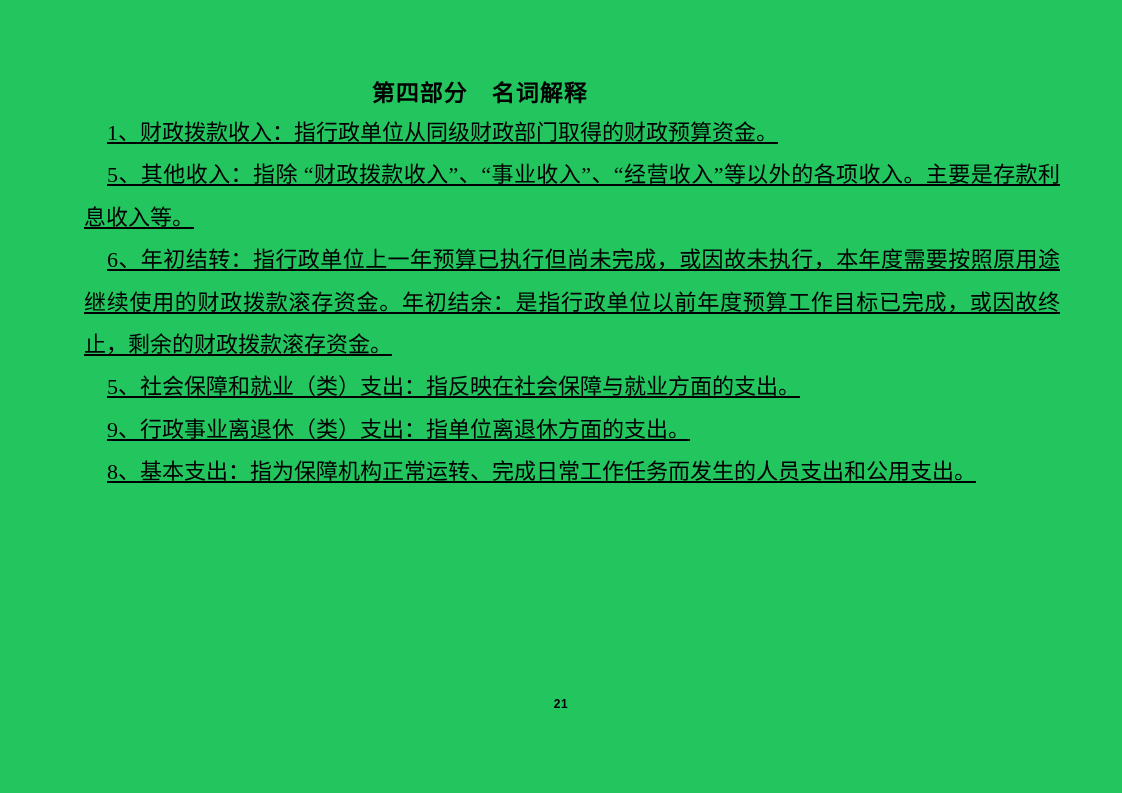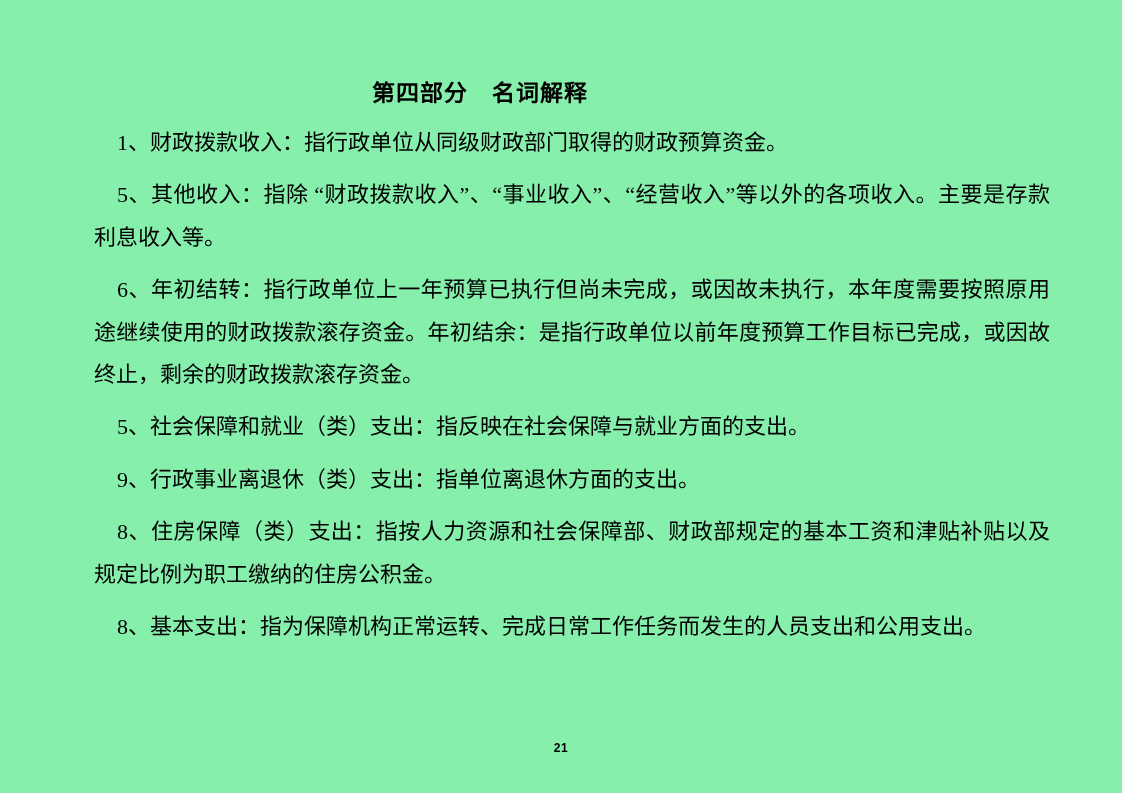--- a/index.html
+++ b/index.html
@@ -4,21 +4,21 @@
 <style>
   html, body {
     margin: 0;
     padding: 0;
     background: #ffffff;
   }
   .page {
     position: relative;
     width: 1122px;
     height: 793px;
-    background: #86efac;
+    background: #22c55e;
     color: #000000;
     font-family: "Liberation Serif", "DejaVu Serif", serif;
     overflow: hidden;
   }
   .doc-title {
     position: absolute;
     left: 372px;
     top: 79px;
     margin: 0;
     font-size: 23px;
@@ -31,49 +31,48 @@
     position: absolute;
     left: 84px;
     top: 112px;
     width: 976px;
     font-size: 22px;
     line-height: 42.4px;
     text-align: justify;
     text-justify: inter-ideograph;
   }
   .content p {
-    margin: 10px;
+    margin: 0;
     padding: 0;
     text-indent: 23px;
+    text-decoration: underline;
   }
   .page-number {
     position: absolute;
     left: 0;
     top: 697px;
     width: 100%;
     text-align: center;
     font-family: "Liberation Sans", "DejaVu Sans", sans-serif;
     font-size: 12px;
     font-weight: 700;
     letter-spacing: 0.5px;
-    margin-top: 44px;
   }
 </style>
 </head>
 <body>
 
 <div class="page">
 
   <h1 class="doc-title">第四部分　名词解释</h1>
 
   <div class="content">
     <p>1、财政拨款收入：指行政单位从同级财政部门取得的财政预算资金。</p>
     <p>5、其他收入：指除 “财政拨款收入”、“事业收入”、“经营收入”等以外的各项收入。主要是存款利息收入等。</p>
     <p>6、年初结转：指行政单位上一年预算已执行但尚未完成，或因故未执行，本年度需要按照原用途继续使用的财政拨款滚存资金。年初结余：是指行政单位以前年度预算工作目标已完成，或因故终止，剩余的财政拨款滚存资金。</p>
     <p>5、社会保障和就业（类）支出：指反映在社会保障与就业方面的支出。</p>
     <p>9、行政事业离退休（类）支出：指单位离退休方面的支出。</p>
-    <p>8、住房保障（类）支出：指按人力资源和社会保障部、财政部规定的基本工资和津贴补贴以及规定比例为职工缴纳的住房公积金。</p>
     <p>8、基本支出：指为保障机构正常运转、完成日常工作任务而发生的人员支出和公用支出。</p>
   </div>
 
   <div class="page-number">21</div>
 
 </div>
 
 </body></html>

